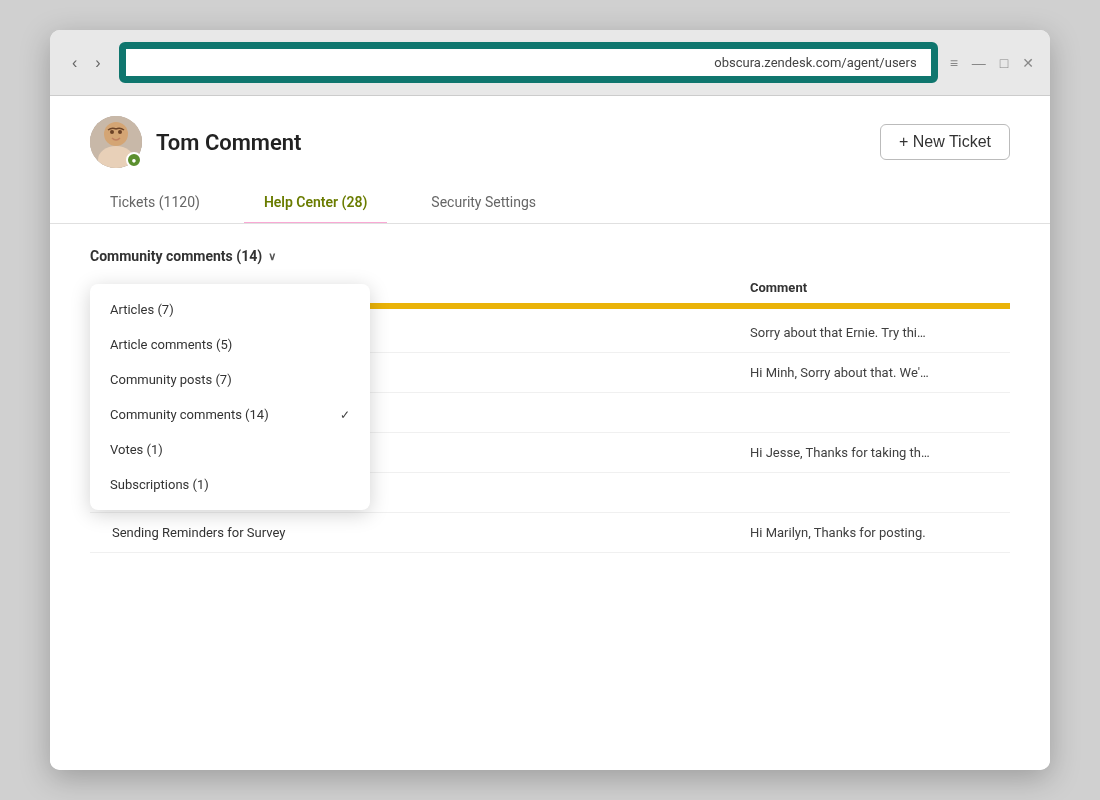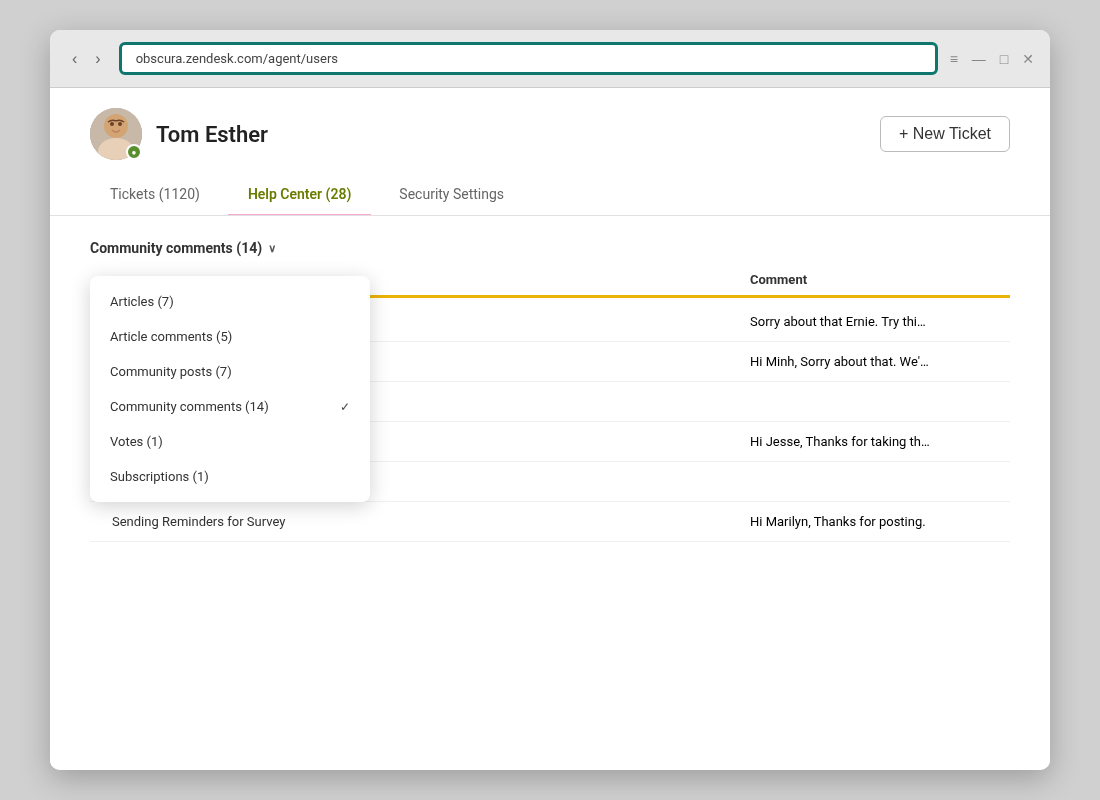--- a/index.html
+++ b/index.html
@@ -37,26 +37,26 @@
       background: none;
       border: none;
       cursor: pointer;
       color: #666;
       font-size: 16px;
       padding: 2px 6px;
     }
     .address-bar {
       flex: 1;
       background: white;
-      border: 3px solid #0f766e;
+      border: 7px solid #0f766e;
       border-radius: 6px;
       padding: 6px 14px;
       font-size: 13px;
       color: #444;
-      text-align: left;
+      text-align: right;
     }
     .window-controls {
       display: flex;
       gap: 14px;
       align-items: center;
       color: #888;
       font-size: 14px;
     }
     .win-btn {
       background: none;
@@ -132,21 +132,21 @@
       border: 1px solid #bbb;
       background: white;
       border-radius: 6px;
       padding: 8px 18px;
       font-size: 16px;
       cursor: pointer;
       color: #333;
     }
     .tabs-row {
       display: flex;
-      gap: 0;
+      gap: 16px;
     }
     .tab {
       padding: 10px 20px;
       font-size: 14px;
       cursor: pointer;
       color: #666;
       border-bottom: 3px solid transparent;
       margin-right: 8px;
     }
     .tab.active {
@@ -172,21 +172,21 @@
     }
     .dropdown-arrow {
       font-size: 11px;
       color: #555;
     }
     .table-container {
       width: 100%;
     }
     .table-header-row {
       display: flex;
-      border-bottom: 3px solid #eab308;
+      border-bottom: 6px solid #eab308;
       padding-bottom: 8px;
       margin-bottom: 4px;
       gap: 44px;
     }
     .col-title {
       flex: 1;
       font-weight: 700;
       font-size: 13px;
       color: #333;
     }
@@ -204,21 +204,21 @@
     }
     .row-title {
       flex: 1;
       font-size: 13px;
       color: #333;
       margin-left: 22px;
     }
     .row-comment {
       width: 260px;
       font-size: 13px;
-      color: #000000;
+      color: #404040;
     }
     
     .dropdown-menu {
       position: absolute;
       top: 60px;
       left: 40px;
       background: white;
       border-radius: 8px;
       box-shadow: 0 4px 20px rgba(0,0,0,0.18);
       width: 280px;
@@ -276,21 +276,21 @@
                   <path d="M22 22 Q26 26 30 22" stroke="#c08060" stroke-width="1.5" fill="none"></path>
                   <path d="M18 14 Q22 11 26 13" stroke="#6b4226" stroke-width="1.5" fill="none"></path>
                   <path d="M26 13 Q30 11 34 14" stroke="#6b4226" stroke-width="1.5" fill="none"></path>
                 </svg>
               </div>
             </div>
             <div class="status-badge">
               <span class="status-icon">●</span>
             </div>
           </div>
-          <span class="user-name">Tom Esther</span>
+          <span class="user-name">Tom Comment</span>
         </div>
         <button class="new-ticket-btn">+ New Ticket</button>
       </div>
       <div class="tabs-row">
         <div class="tab">Tickets (1120)</div>
         <div class="tab active">Help Center (28)</div>
         <div class="tab">Security Settings</div>
       </div>
     </div>
 

